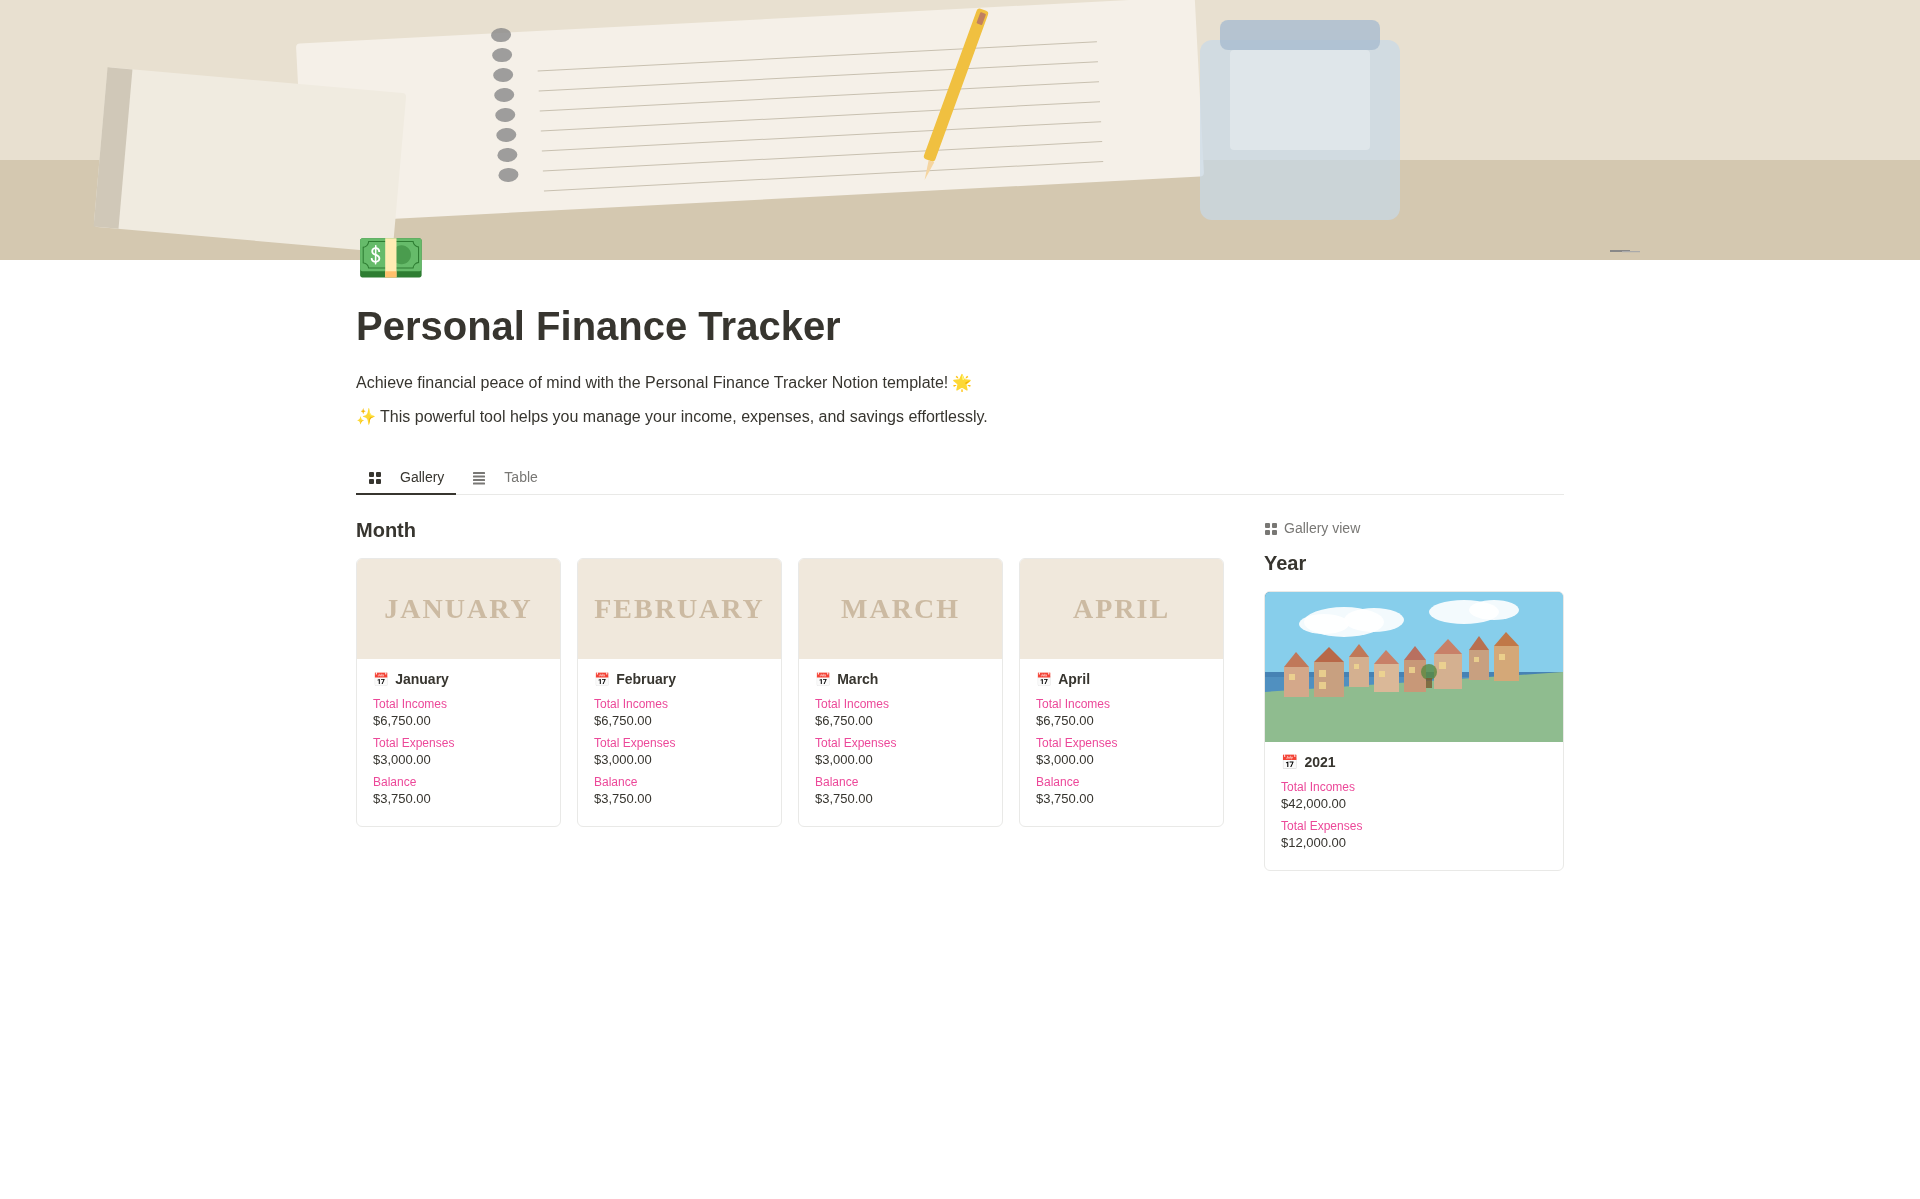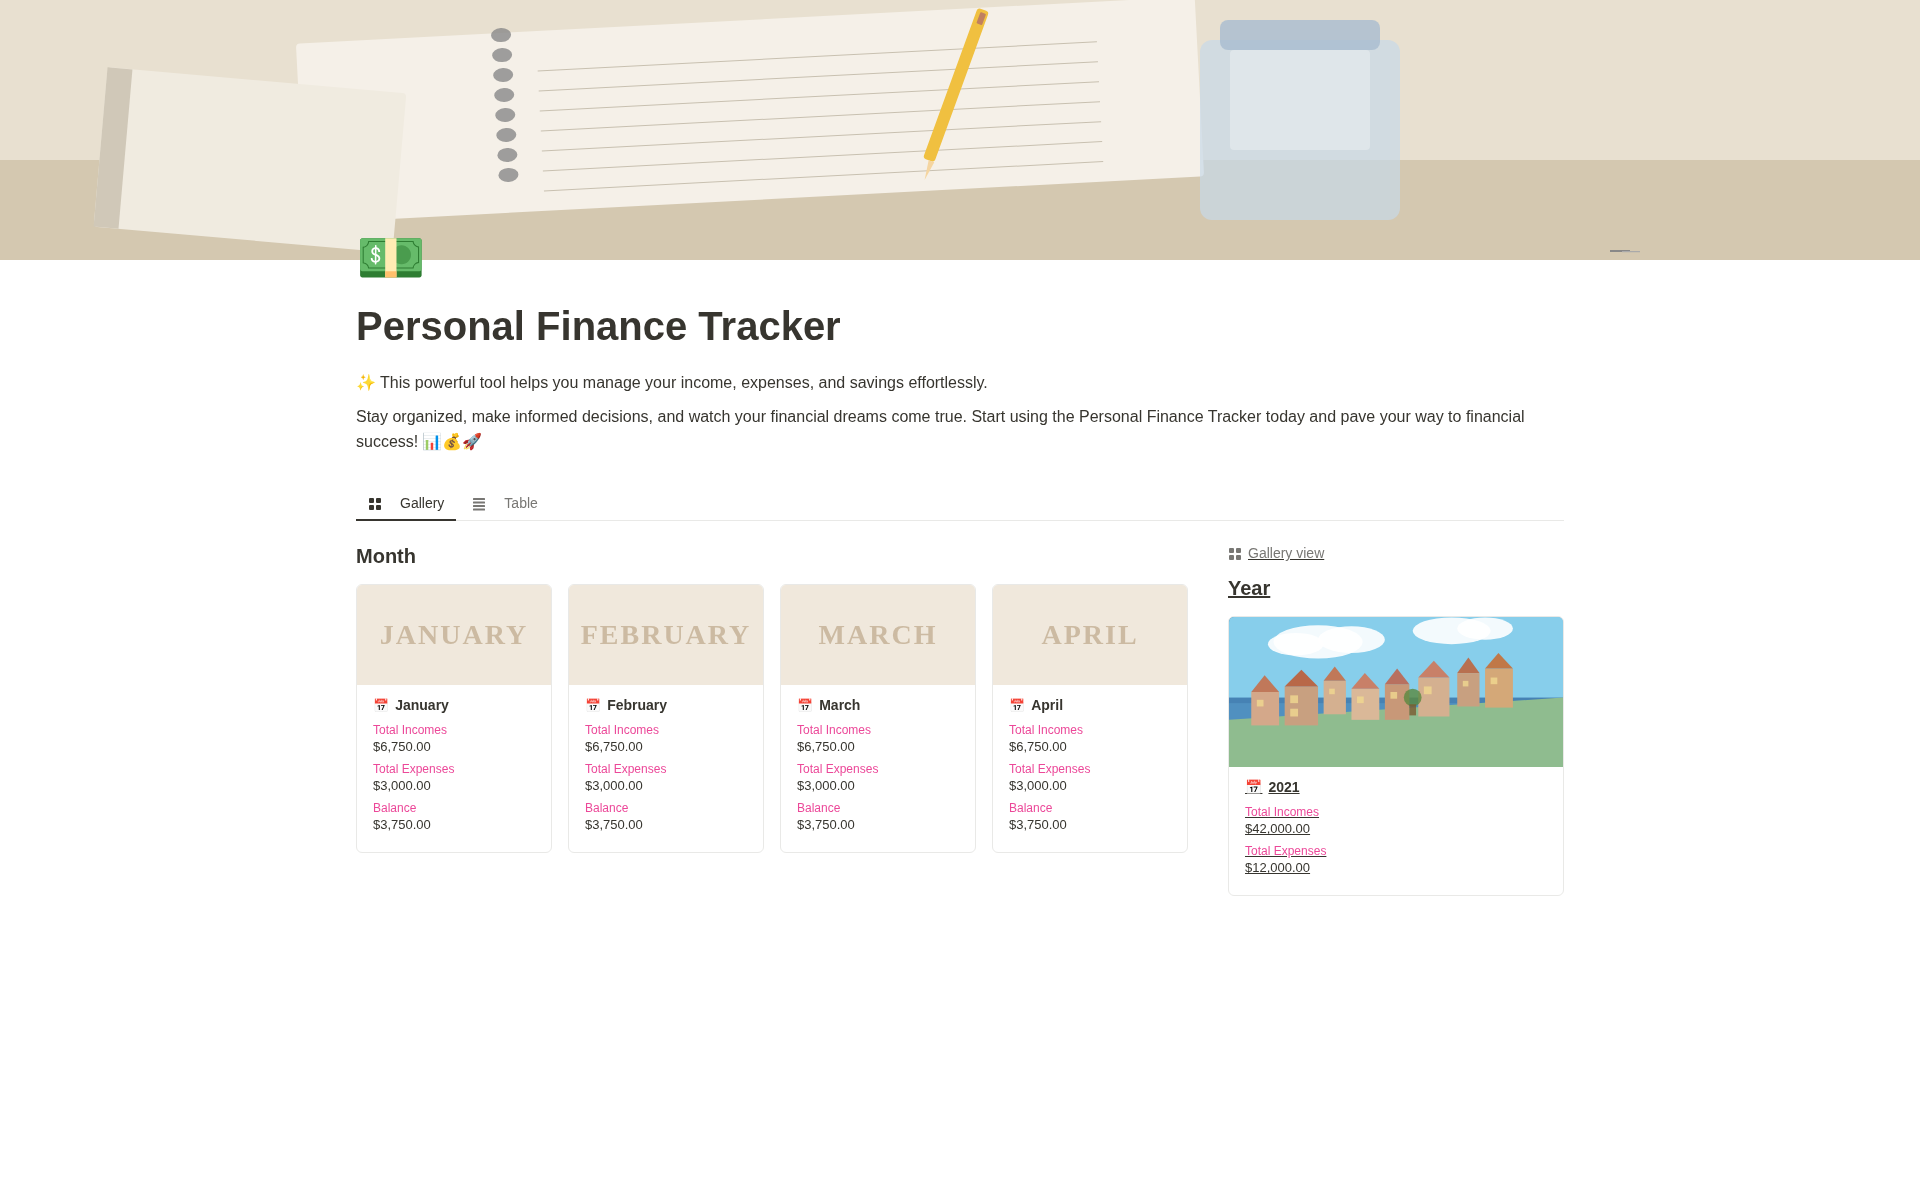--- a/index.html
+++ b/index.html
@@ -105,23 +105,22 @@
       gap: 40px;
       align-items: flex-start;
     }
 
     .left-section {
       flex: 1;
       min-width: 0;
     }
 
     .right-sidebar {
-      width: 336px;
+      width: 300px;
       flex-shrink: 0;
-      text-decoration: underline;
     }
 
     
     .section-header {
       font-size: 20px;
       font-weight: 700;
       color: #37352f;
       margin-bottom: 16px;
     }
 
@@ -296,22 +295,22 @@
 <div class="page-content">
 
   <div class="minimize-btn">
     <span style="font-size:18px;color:#aaa;position:absolute;top:-10px;right:-10px;">—</span>
   </div>
 
   <span class="page-icon">💵</span>
 
   <h1 class="page-title">Personal Finance Tracker</h1>
 
+  <p class="page-description">Achieve financial peace of mind with the Personal Finance Tracker Notion template! 🌟</p>
   <p class="page-description">✨ This powerful tool helps you manage your income, expenses, and savings effortlessly.</p>
-  <p class="page-description">Stay organized, make informed decisions, and watch your financial dreams come true. Start using the Personal Finance Tracker today and pave your way to financial success! 📊💰🚀</p>
 
   <div class="tabs-container">
     <div class="tab active">
       <span class="tab-icon">
         <svg width="14" height="14" viewBox="0 0 14 14" fill="none" style="vertical-align:middle;">
           <rect x="1" y="1" width="5" height="5" rx="1" fill="#37352f"></rect>
           <rect x="8" y="1" width="5" height="5" rx="1" fill="#37352f"></rect>
           <rect x="1" y="8" width="5" height="5" rx="1" fill="#37352f"></rect>
           <rect x="8" y="8" width="5" height="5" rx="1" fill="#37352f"></rect>
         </svg>

